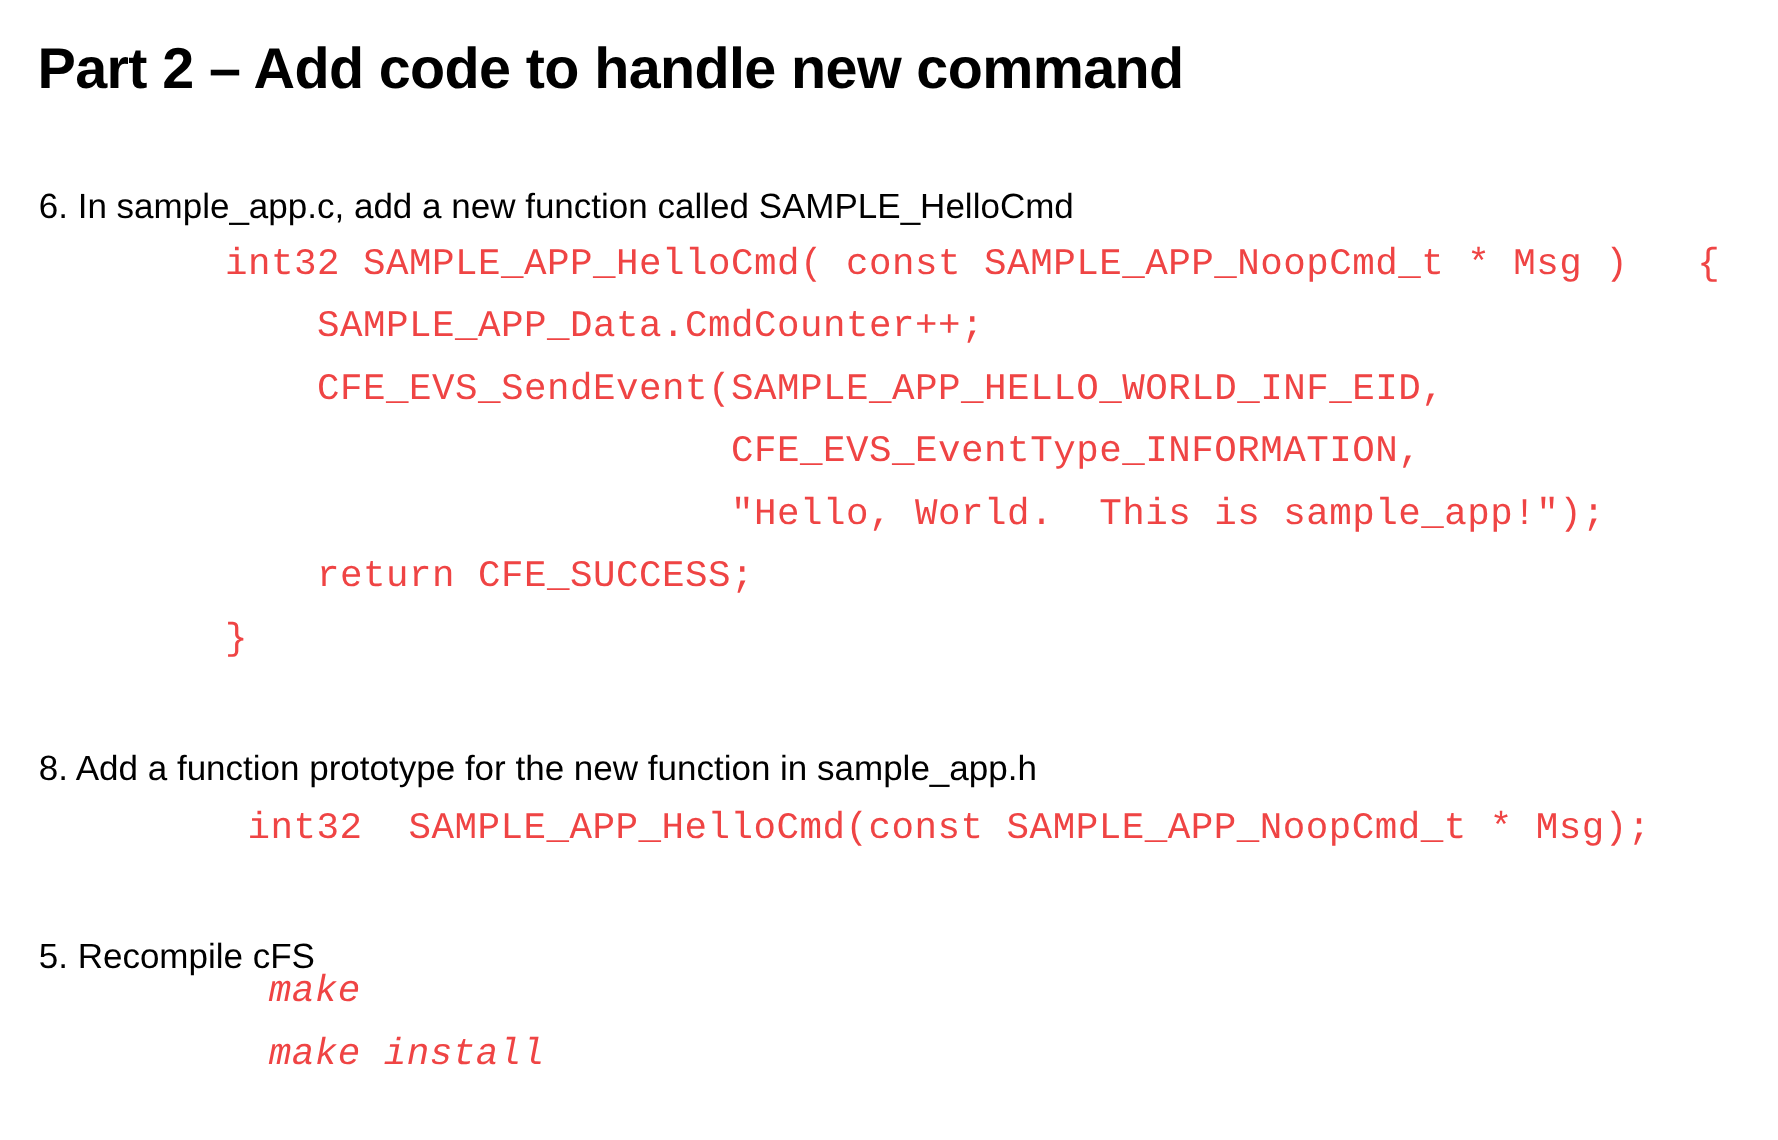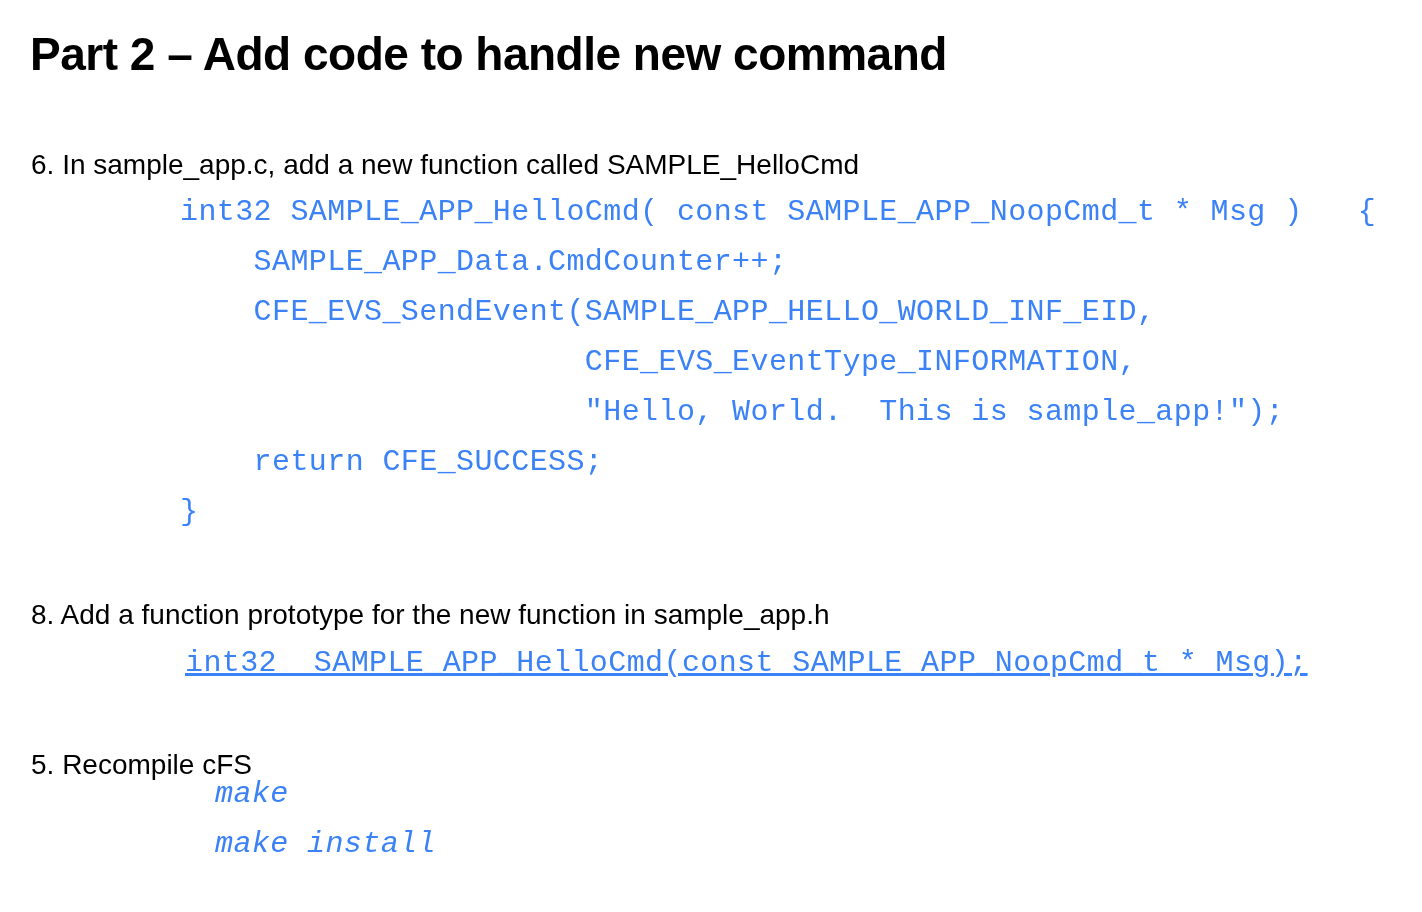--- a/index.html
+++ b/index.html
@@ -46,24 +46,24 @@
   .step-heading.s7 { top: 598px; }
   .step-heading.s8 { top: 748px; }
   pre.code {
     position: absolute;
     margin: 0;
     font-family: "Liberation Mono", "DejaVu Sans Mono", monospace;
     font-size: 30px;
     line-height: 50px;
     letter-spacing: 0.4px;
     white-space: pre;
-    color: #3b82f6;
+    color: #ef4444;
   }
   pre.code.c6 { left: 180px; top: 187px; }
-  pre.code.c7 { left: 185px; top: 638px; text-decoration: underline; }
+  pre.code.c7 { left: 198px; top: 638px; }
   pre.code.c8 { left: 215px; top: 769px; font-style: italic; }
 </style>
 </head>
 <body>
 
 <div class="page">
 
   <h1 class="doc-title">Part 2 – Add code to handle new command</h1>
 
   <p class="step-heading s6">6. In sample_app.c, add a new function called SAMPLE_HelloCmd</p>

